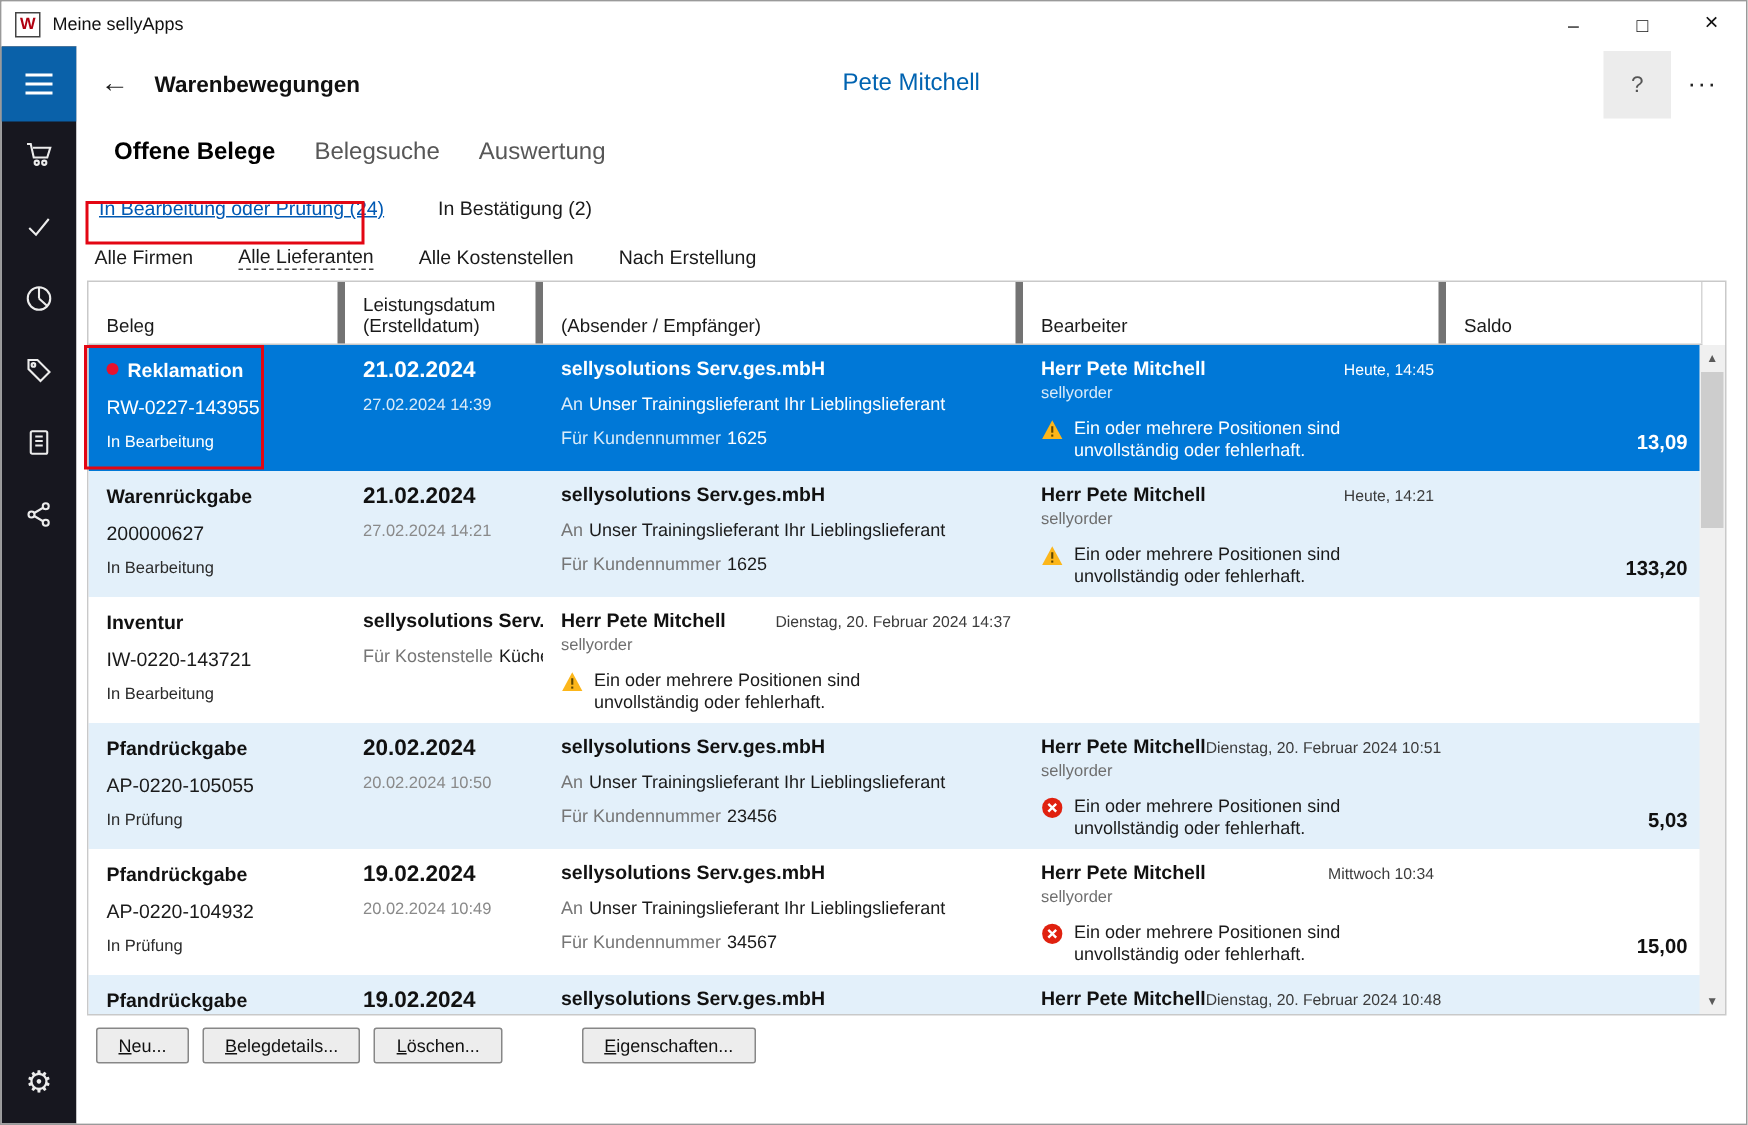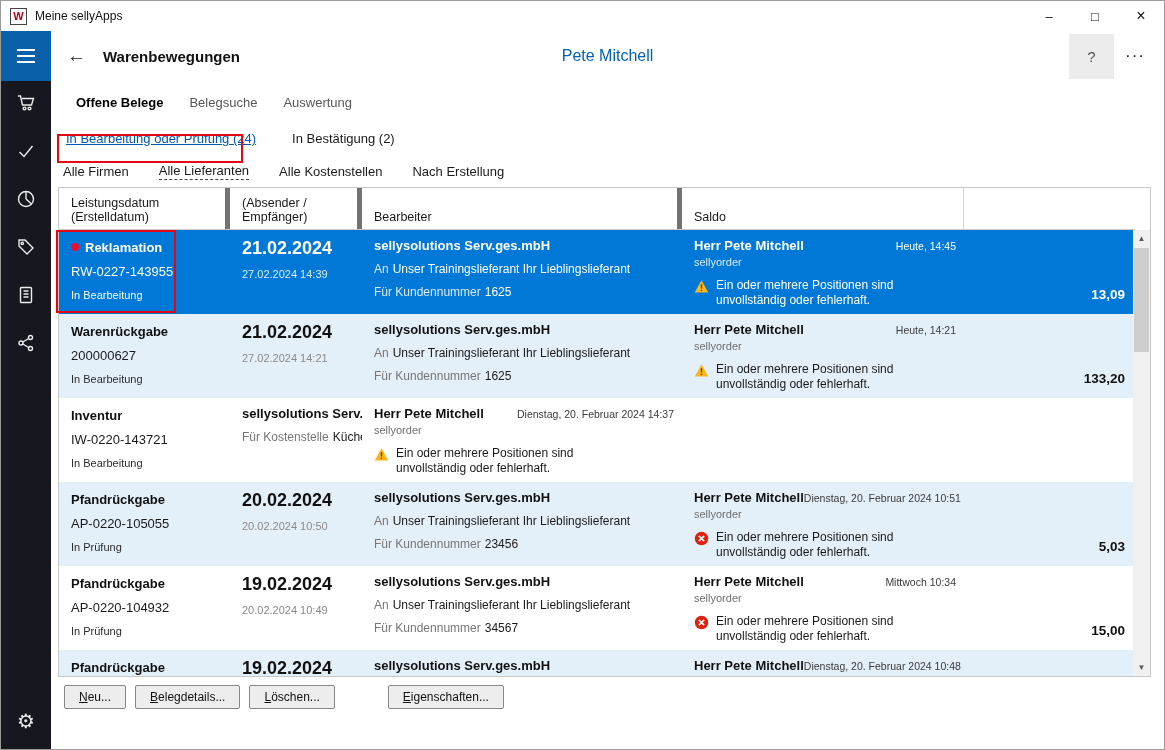--- a/index.html
+++ b/index.html
@@ -27,21 +27,21 @@
   .main { position:absolute; left:50px; top:30px; right:0; bottom:0; background:#fff; }
   .hdr { position:relative; height:50px; display:flex; align-items:center; padding-left:16px; }
   .back-btn { width:24px; font-size:19px; color:#1a1a1a; cursor:pointer; }
   .page-title { font-size:15px; font-weight:700; color:#111; margin-left:12px; }
   .hdr-user { position:absolute; left:0; right:0; text-align:center; font-size:16px; color:#0063b1; cursor:pointer; }
   .hdr-right { margin-left:auto; display:flex; align-items:center; padding-right:8px; z-index:2; }
   .help-btn { width:45px; height:45px; background:#ececec; display:flex; align-items:center; justify-content:center; font-size:15px; color:#555; cursor:pointer; }
   .more-btn { width:42px; height:45px; display:flex; align-items:center; justify-content:center; font-size:17px; color:#222; letter-spacing:1px; cursor:pointer; }
 
   .tabs { height:42px; display:flex; align-items:center; padding-left:25px; gap:26px; }
-  .tab { font-size:13px; color:#575757; cursor:pointer; }
+  .tab { font-size:16px; color:#575757; cursor:pointer; }
   .tab.active { color:#000; font-weight:700; }
 
   .filters1 { margin-top:8px; height:24px; display:flex; padding-left:15px; gap:36px; }
   .flink { font-size:13px; color:#0059b3; text-decoration:underline; cursor:pointer; }
   .fplain { font-size:13px; color:#1a1a1a; cursor:pointer; }
   .filters2 { margin-top:6px; height:20px; display:flex; align-items:center; padding-left:12px; gap:30px; }
   .f2 { font-size:13px; color:#1a1a1a; cursor:pointer; }
   .f2.focused { border-bottom:1px dashed #444; padding-bottom:1px; }
 
   
@@ -52,21 +52,21 @@
   .th .sub { font-size:12.5px; color:#1a1a1a; }
   .tbody { position:relative; width:1076px; height:446px; overflow:hidden; }
   .row { display:grid; grid-template-columns:171px 132px 320px 282px 171px; height:84px; background:#fff; cursor:pointer; }
   .row.alt { background:#e3f0fa; }
   .row.selected { background:#0078d7; color:#fff; }
   .cell { position:relative; padding:8px 8px 0 12px; overflow:hidden; white-space:nowrap; }
   .type { font-size:13px; font-weight:700; color:#111; }
   .num { font-size:13px; color:#1a1a1a; margin-top:8px; }
   .status { font-size:11px; color:#2b2b2b; margin-top:10px; }
   .dot { display:inline-block; width:8px; height:8px; border-radius:50%; background:#e8112d; margin-right:6px; vertical-align:1px; }
-  .date { font-size:18px; font-weight:700; color:#111; }
+  .date { font-size:15px; font-weight:700; color:#111; }
   .created { font-size:11px; color:#8a8a8a; margin-top:9px; }
   .company { font-size:13px; font-weight:700; color:#111; }
   .fline { font-size:12px; margin-top:9px; }
   .flabel { color:#767676; margin-right:4px; }
   .fvalue { color:#1a1a1a; }
   .btop { display:flex; justify-content:space-between; align-items:baseline; }
   .editor { font-size:13px; font-weight:700; color:#111; white-space:nowrap; }
   .time { font-size:10.5px; color:#3b3b3b; white-space:nowrap; }
   .appname { font-size:11px; color:#6e6e6e; margin-top:3px; }
   .msg { display:flex; gap:7px; margin-top:10px; }
@@ -187,20 +187,24 @@
     <div class="filters2">
       <span class="f2">Alle Firmen</span>
       <span class="f2 focused">Alle Lieferanten</span>
       <span class="f2">Alle Kostenstellen</span>
       <span class="f2">Nach Erstellung</span>
     </div>
 
     <div class="table">
       <div class="thead">
         <div class="th">
+            <span>Beleg</span>
+            <span class="sub"></span>
+          </div>
+        <div class="th">
             <span>Leistungsdatum</span>
             <span class="sub">(Erstelldatum)</span>
           </div>
         <div class="th">
             <span class="sub">(Absender / Empfänger)</span>
           </div>
         <div class="th">
             <span>Bearbeiter</span>
             <span class="sub"></span>
           </div>

